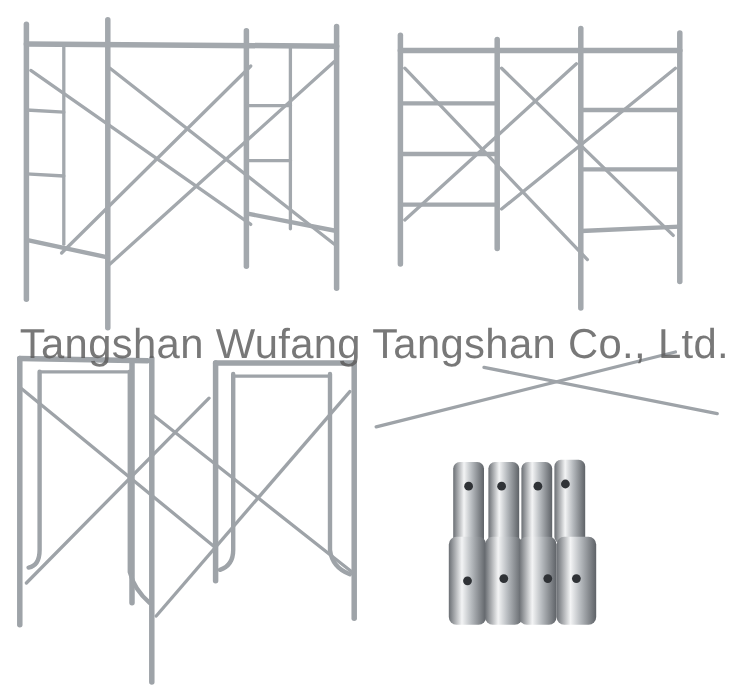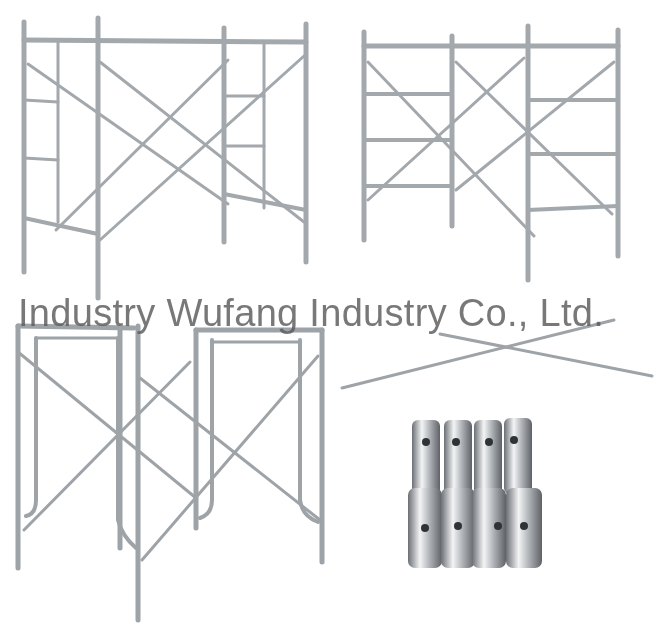--- a/index.html
+++ b/index.html
@@ -110,14 +110,14 @@
     </g>
     <g>
       <rect x="504" y="418" width="28" height="76" rx="6" fill="url(#pin)"></rect>
       <rect x="506" y="488" width="36" height="80" rx="7" fill="url(#pin)"></rect>
       <ellipse cx="514" cy="440" rx="4" ry="4" fill="#2f3236"></ellipse>
       <ellipse cx="524" cy="526" rx="4" ry="4" fill="#2f3236"></ellipse>
     </g>
   </g>
 </svg>
 
-<div class="watermark">Industry Wufang Industry Co., Ltd.</div>
+<div class="watermark">Tangshan Wufang Tangshan Co., Ltd.</div>
 </div>
 
 </body></html>

